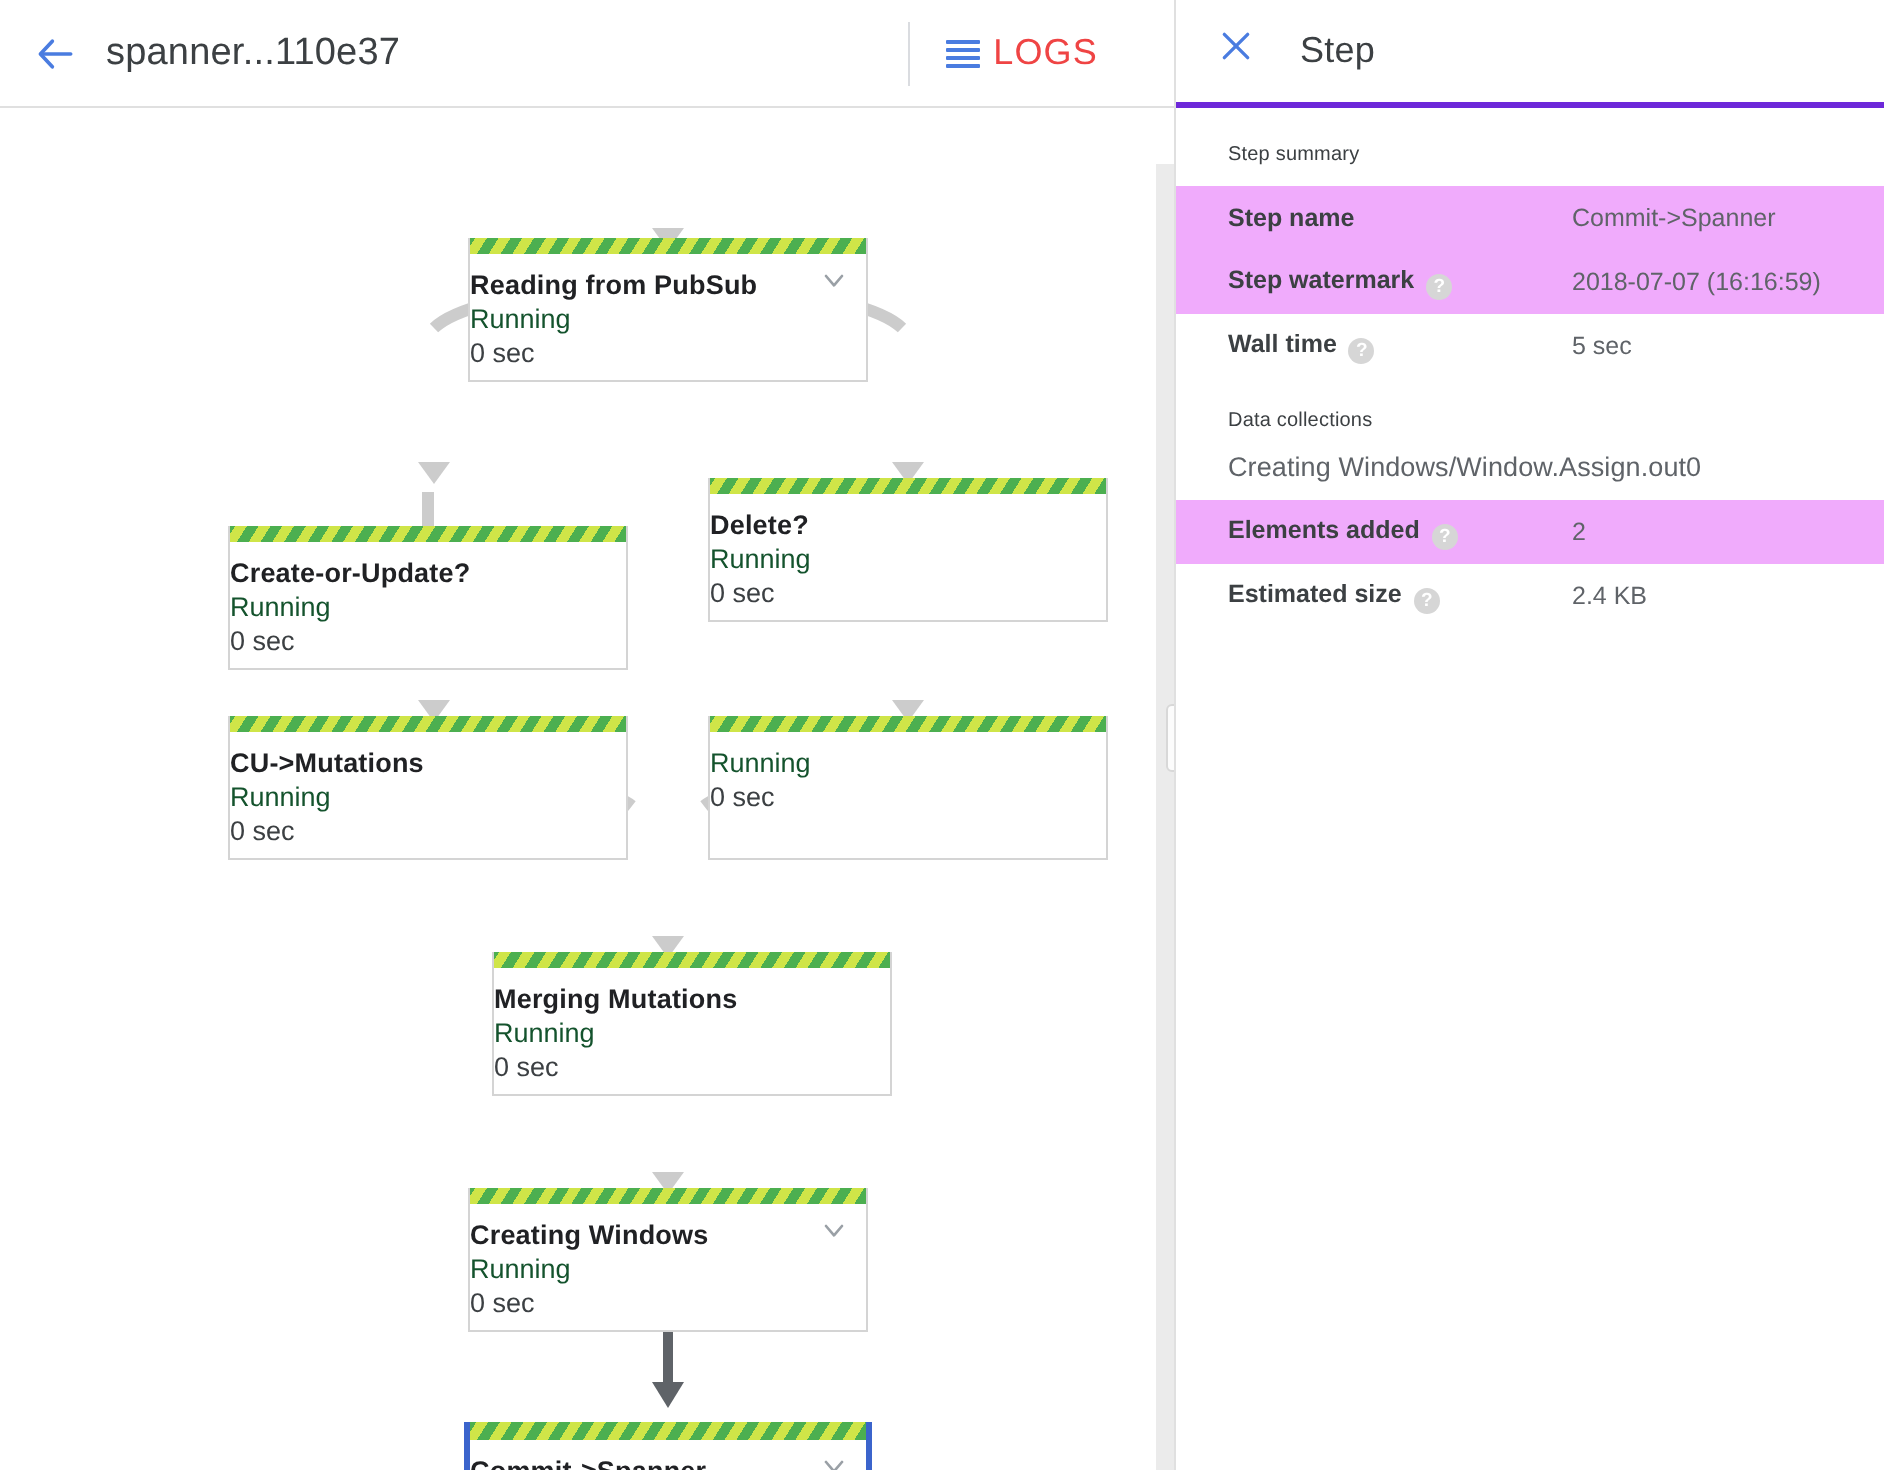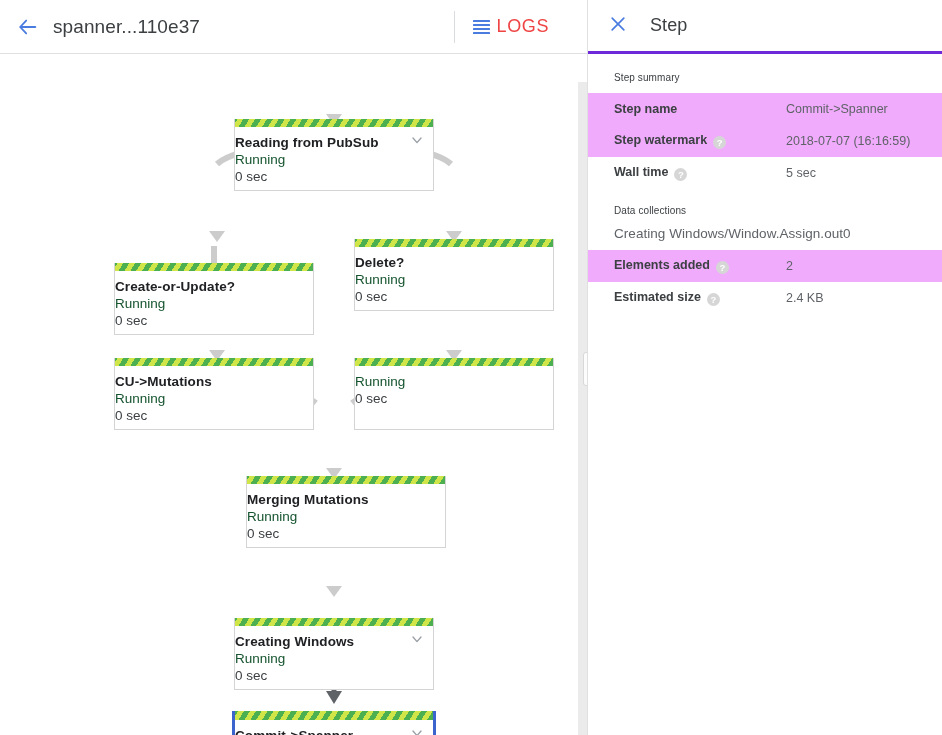--- a/index.html
+++ b/index.html
@@ -418,21 +418,21 @@
 
       <div class="node" style="left:234px; top:422px;margin-left:12px;">
         <div class="node-stripe"></div>
         <div class="node-body">
           <div class="node-title">Merging Mutations</div>
           <div class="node-status">Running</div>
           <div class="node-time">0 sec</div>
         </div>
       </div>
 
-      <div class="node" style="left:234px; top:564px;">
+      <div class="node" style="left:234px; top:540px;">
         <div class="node-stripe"></div>
         <div class="node-body">
           <div class="node-chevron">
             <svg width="16" height="16" viewBox="0 0 24 24" fill="none" stroke="#9aa0a6" stroke-width="2" stroke-linecap="round" stroke-linejoin="round">
                 <polyline points="6 9 12 16 18 9"></polyline>
               </svg>
           </div>
           <div class="node-title">Creating Windows</div>
           <div class="node-status">Running</div>
           <div class="node-time">0 sec</div>

